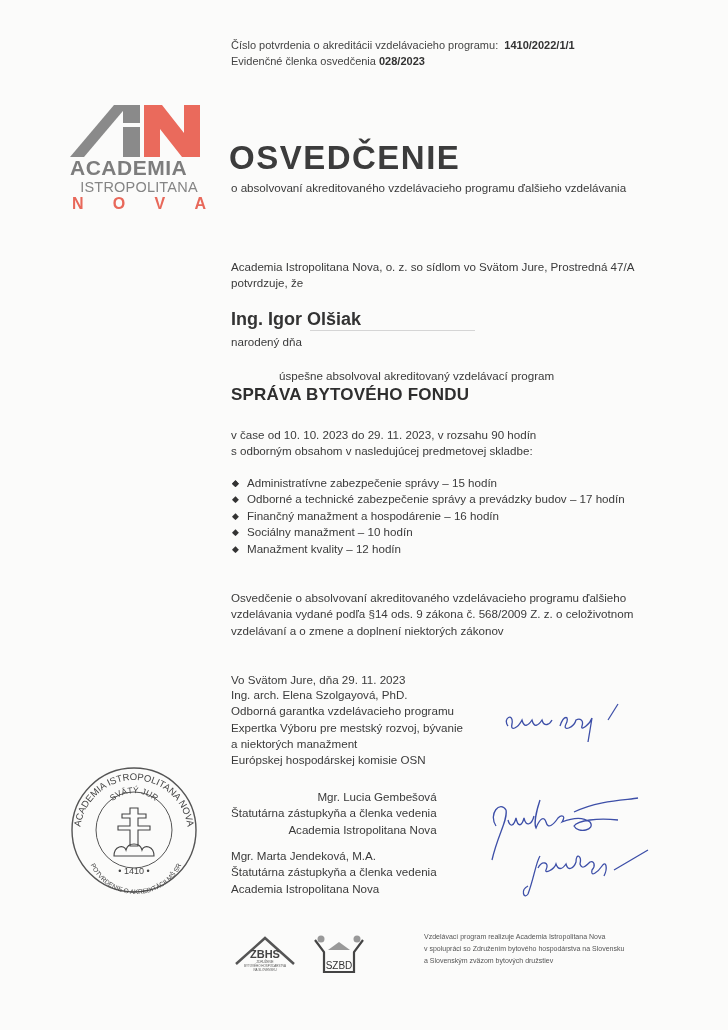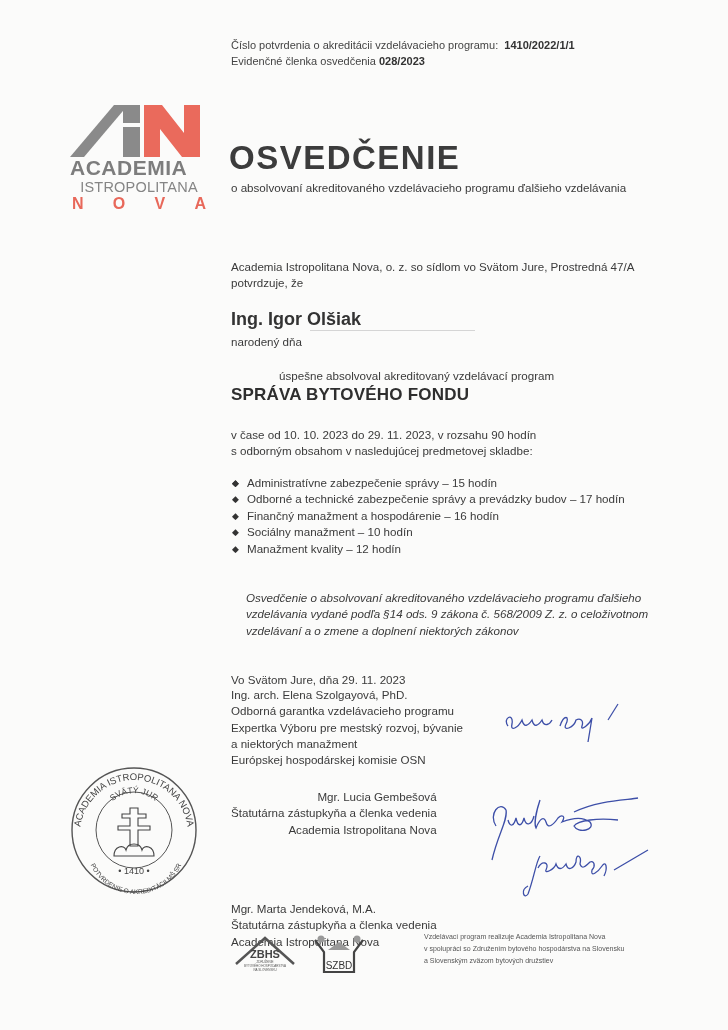--- a/index.html
+++ b/index.html
@@ -79,21 +79,21 @@
 
 <ul class="abs bullets">
   <li><span class="dot">◆</span></li>
   <li><span class="dot">◆</span><span>Administratívne zabezpečenie správy – 15 hodín</span></li>
   <li><span class="dot">◆</span><span>Odborné a technické zabezpečenie správy a prevádzky budov – 17 hodín</span></li>
   <li><span class="dot">◆</span><span>Finančný manažment a hospodárenie – 16 hodín</span></li>
   <li><span class="dot">◆</span><span>Sociálny manažment – 10 hodín</span></li>
   <li><span class="dot">◆</span><span>Manažment kvality – 12 hodín</span></li>
 </ul>
 
-<div class="abs" style="left:246px; top:590px;font-style:italic;">
+<div class="abs" style="left:231px; top:590px;">
   <div class="t">Osvedčenie o absolvovaní akreditovaného vzdelávacieho programu ďalšieho</div>
   <div class="t">vzdelávania vydané podľa §14 ods. 9 zákona č. 568/2009 Z. z. o celoživotnom</div>
   <div class="t">vzdelávaní a o zmene a doplnení niektorých zákonov</div>
 </div>
 
 <div class="abs t" style="left:231px; top:656px;margin-top:16px;">Vo Svätom Jure, dňa 29. 11. 2023</div>
 
 <div class="abs" style="left:231px; top:687px;">
   <div class="t">Ing. arch. Elena Szolgayová, PhD.</div>
   <div class="t">Odborná garantka vzdelávacieho programu</div>
@@ -101,21 +101,21 @@
   <div class="t">a niektorých manažment</div>
   <div class="t">Európskej hospodárskej komisie OSN</div>
 </div>
 
 <div class="abs" style="left:231px; top:789px;text-align:right;">
   <div class="t">Mgr. Lucia Gembešová</div>
   <div class="t">Štatutárna zástupkyňa a členka vedenia</div>
   <div class="t">Academia Istropolitana Nova</div>
 </div>
 
-<div class="abs" style="left:231px; top:901px;">
+<div class="abs" style="left:231px; top:848px;">
   <div class="t">Mgr. Marta Jendeková, M.A.</div>
   <div class="t">Štatutárna zástupkyňa a členka vedenia</div>
   <div class="t">Academia Istropolitana Nova</div>
 </div>
 
 <svg class="sig" style="left:500px; top:698px;" width="130" height="50" viewBox="0 0 130 50">
   <path d="M8,28 C2,20 14,14 12,26 C10,34 18,30 22,22 C24,30 28,28 32,22 C34,30 38,28 42,22 C44,30 50,26 52,22 M60,28 C64,16 70,18 66,26 C62,34 74,30 76,22 C80,20 84,22 82,28 C80,34 90,26 92,20 M92,20 L88,44" fill="none" stroke="#3d4fa8" stroke-width="1.3"></path>
   <path d="M118,6 L108,22" fill="none" stroke="#3d4fa8" stroke-width="1.2"></path>
 </svg>
 

